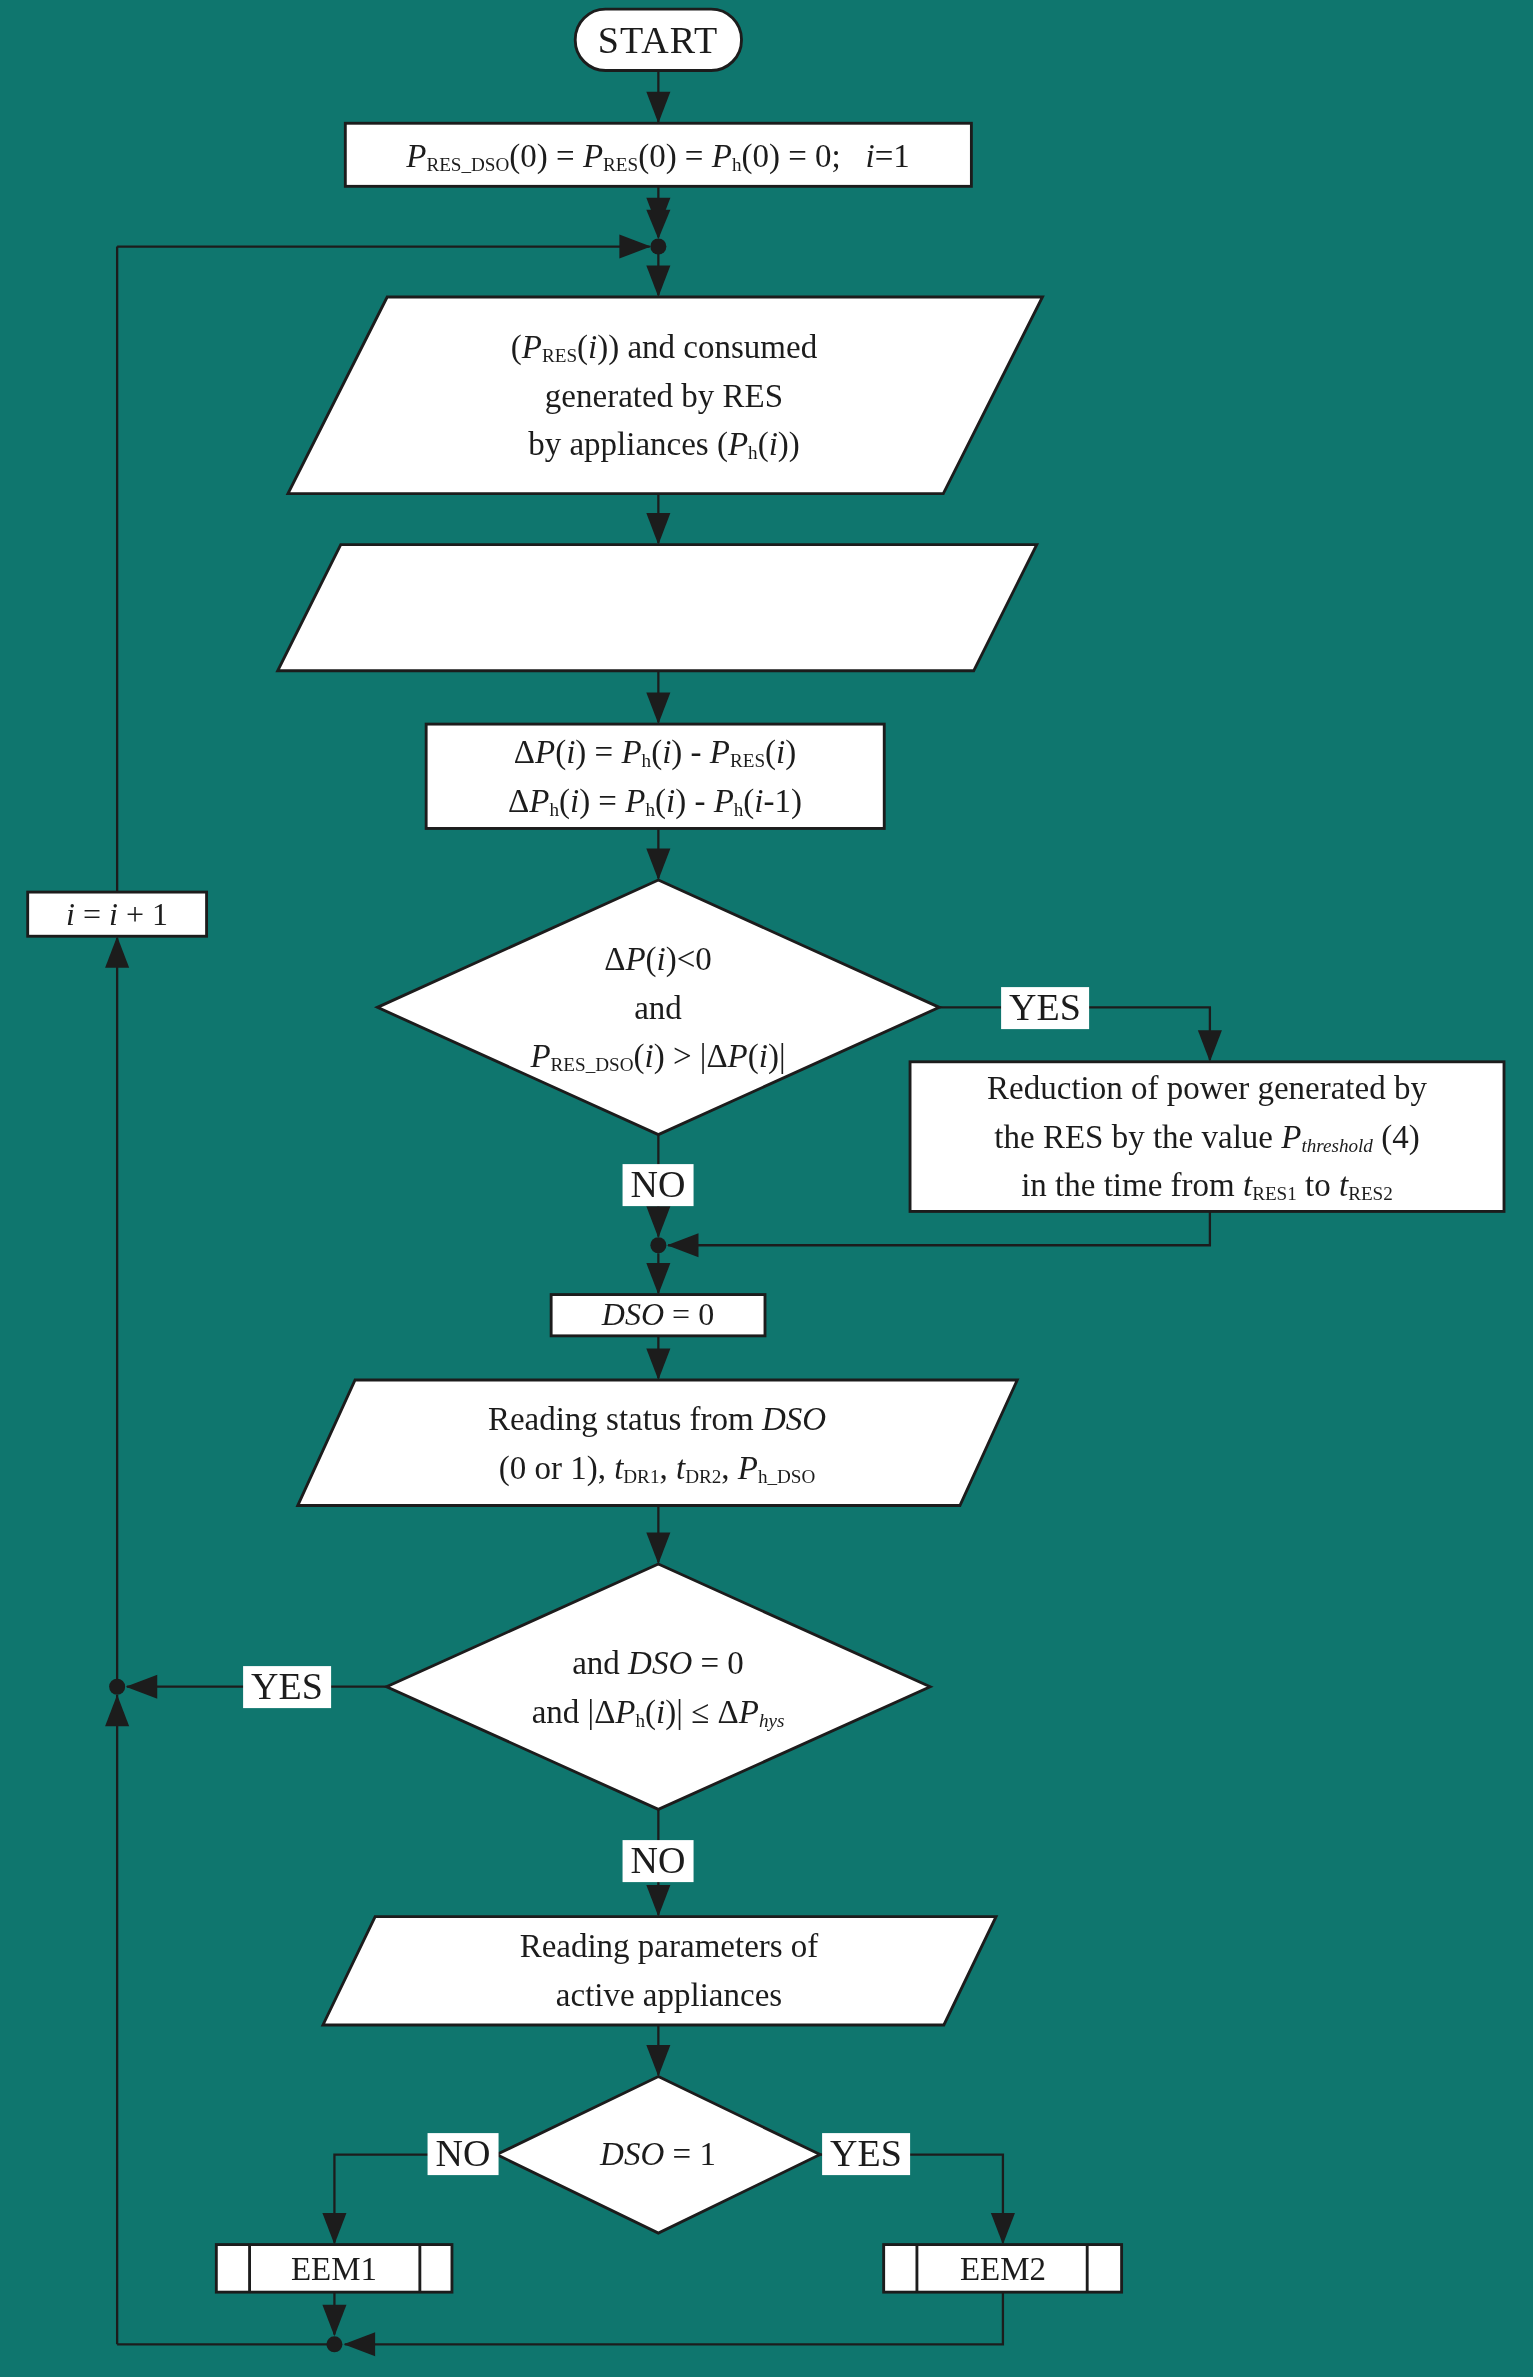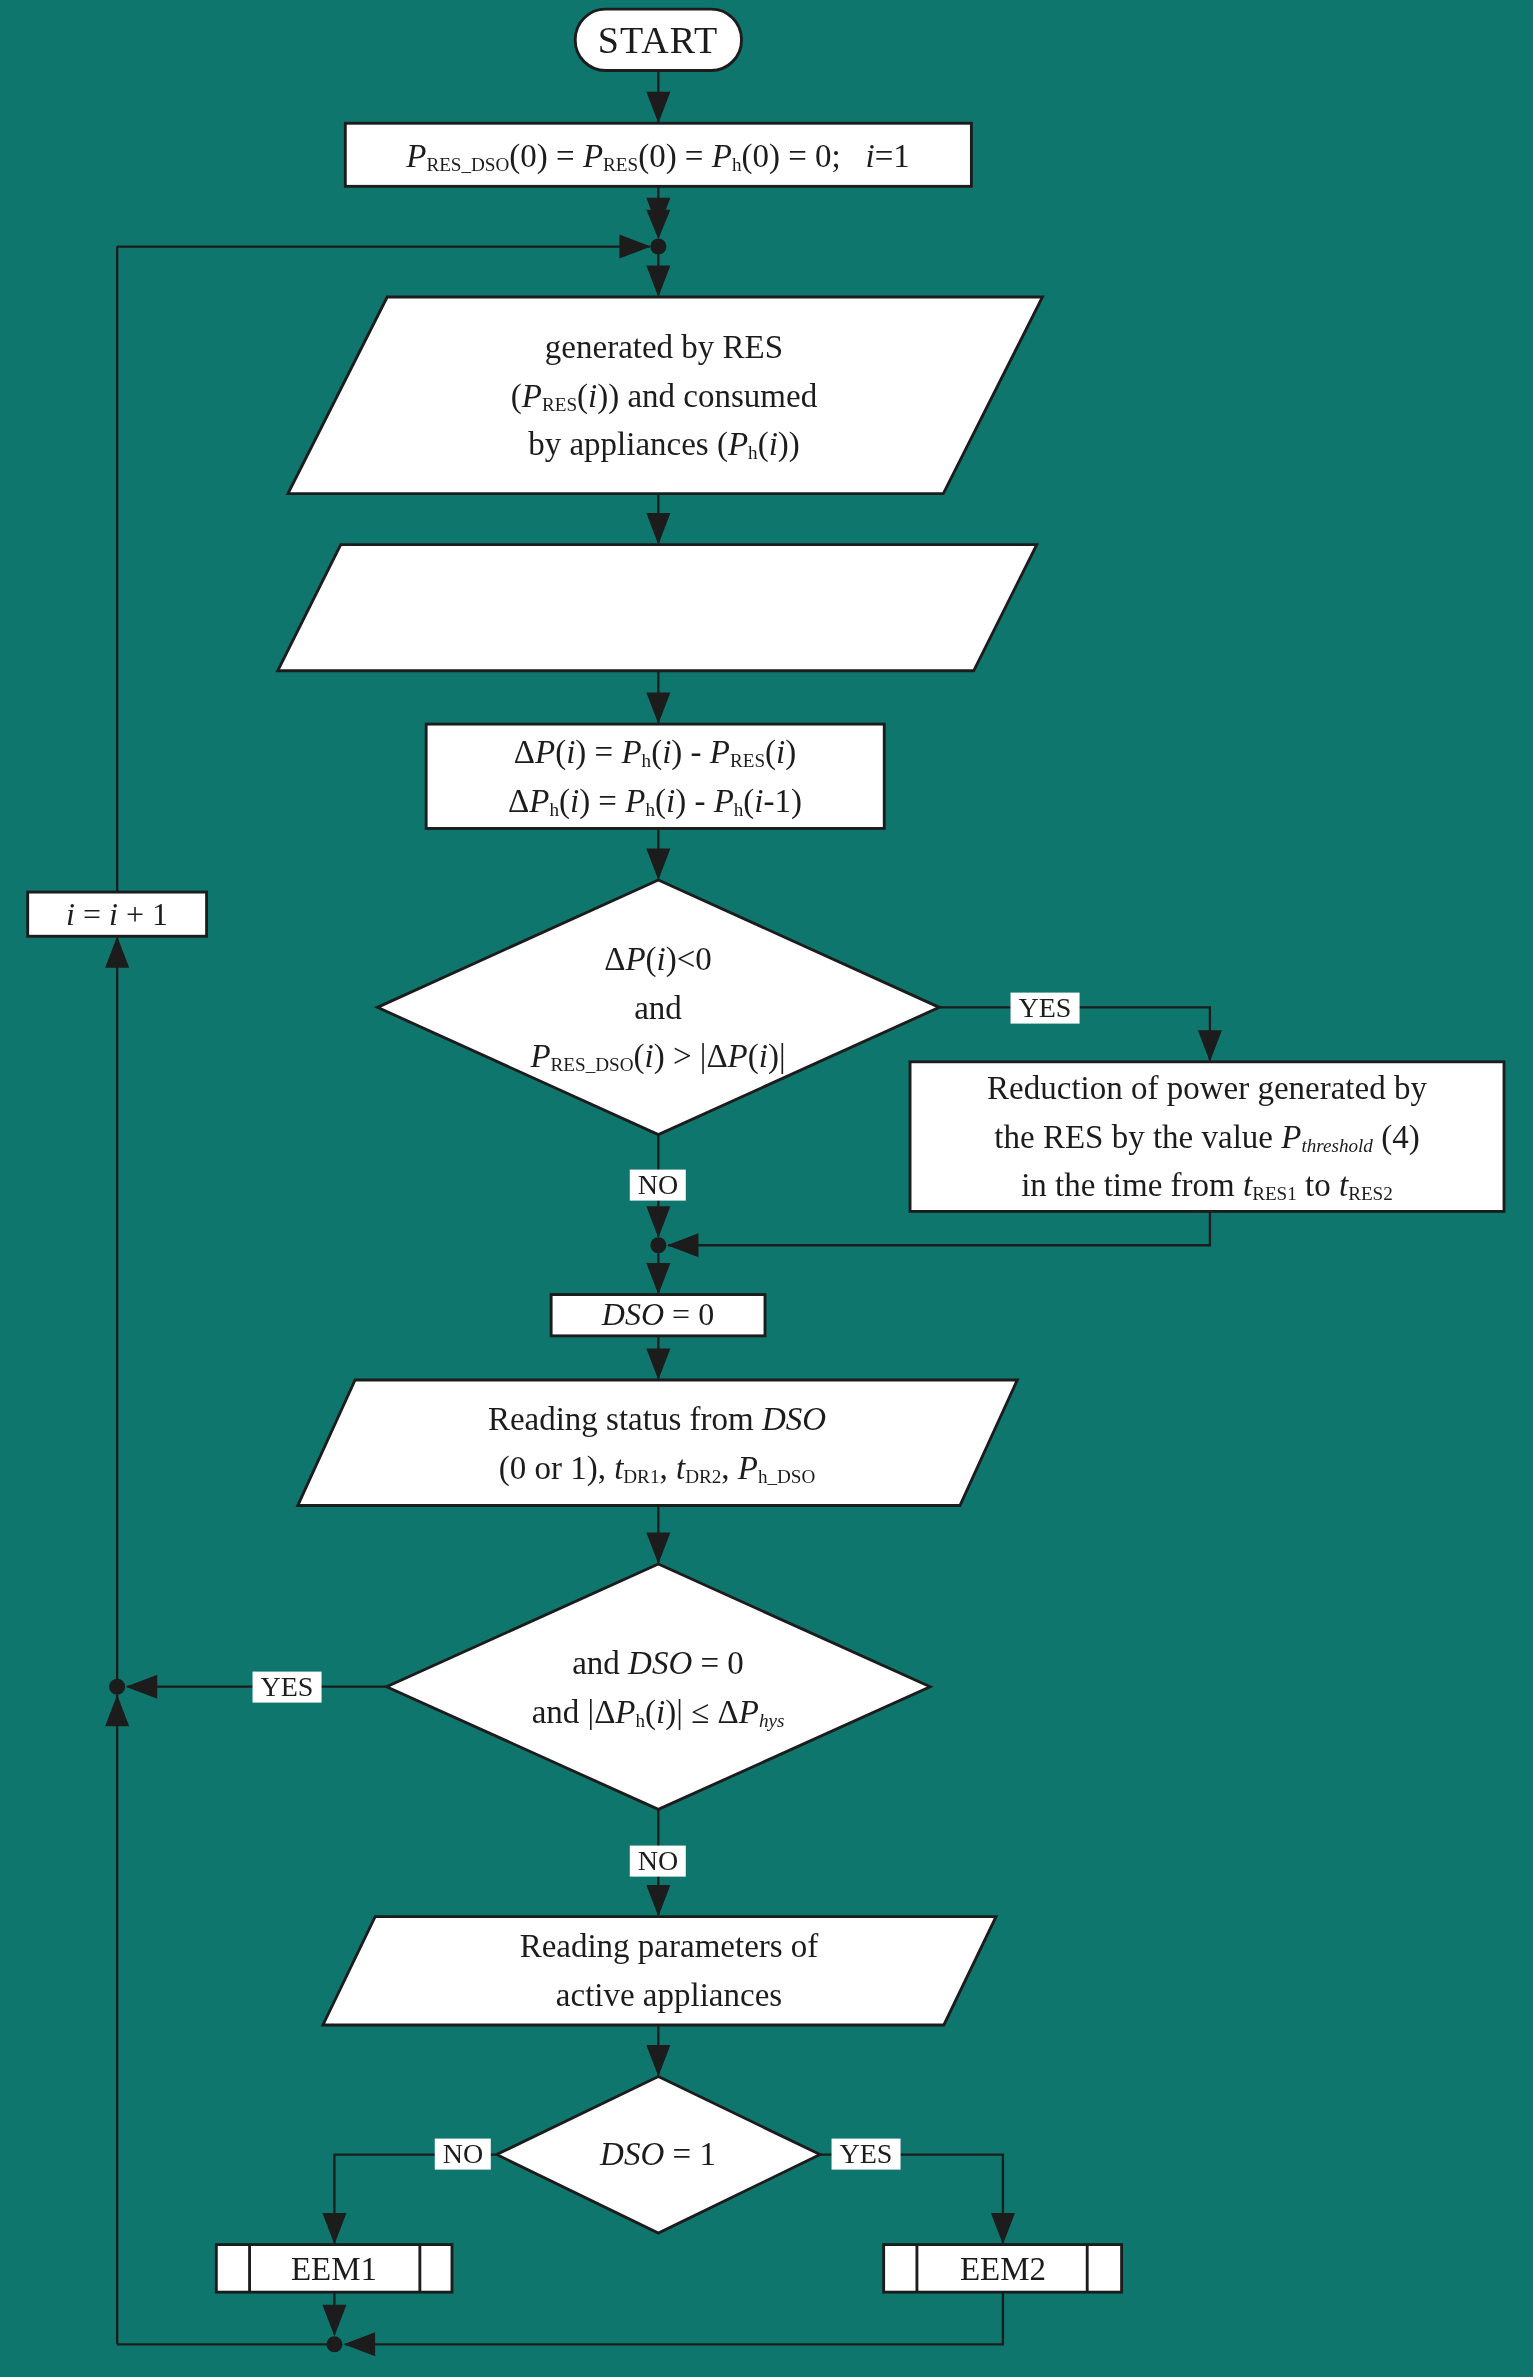--- a/index.html
+++ b/index.html
@@ -10,21 +10,21 @@
   .canvas svg{position:absolute;left:0;top:0;}
   .txt{
     position:absolute;transform:translate(-50%,-50%);
     text-align:center;font-size:33px;line-height:1.47;white-space:nowrap;
   }
   .txt sub{font-size:.58em;line-height:0;vertical-align:-0.22em;}
   .start-label{font-size:38px;letter-spacing:1.1px;}
   .small-box{font-size:32px;}
   .edge-label{
     position:absolute;transform:translate(-50%,-50%);
-    background:#ffffff;padding:0 8px;font-size:28px;line-height:1.1;white-space:nowrap;
+    background:#ffffff;padding:0 8px;font-size:38px;line-height:1.1;white-space:nowrap;
   }
   .eem-label{font-size:33px;text-align:right;}
 </style>
 </head>
 <body>
 
 <div class="canvas">
 
   <svg width="1534" height="2377" viewBox="0 0 2675 4146">
     <g fill="none" stroke="#1c1c1c" stroke-width="4">
@@ -109,22 +109,22 @@
       <line x1="1599" y1="3915" x2="1599" y2="3998"></line>
       <line x1="1896" y1="3915" x2="1896" y2="3998"></line>
     </g>
   </svg>
 
   <div class="txt start-label" style="left:658px;top:41px;"><span>START</span></div>
 
   <div class="txt" style="left:658px;top:156px;"><span style="font-style: italic;">P</span><sub>RES_DSO</sub><span>(0) = </span><span style="font-style: italic;">P</span><sub>RES</sub><span>(0) = </span><span style="font-style: italic;">P</span><sub>h</sub><span>(0) = 0;  </span><span style="font-style: italic;">i</span><span>=1</span></div>
 
   <div class="txt" style="left:664px;top:396px;">
+    <div><span>(</span><span style="font-style: italic;">P</span><sub>RES</sub><span>(</span><span style="font-style: italic;">i</span><span>)) and consumed</span></div>
     <div><span>generated by RES</span></div>
-    <div><span>(</span><span style="font-style: italic;">P</span><sub>RES</sub><span>(</span><span style="font-style: italic;">i</span><span>)) and consumed</span></div>
     <div><span>by appliances (</span><span style="font-style: italic;">P</span><sub>h</sub><span>(</span><span style="font-style: italic;">i</span><span>))</span></div>
   </div>
 
 
   <div class="txt" style="left:655px;top:776px;">
     <div><span>Δ</span><span style="font-style: italic;">P</span><span>(</span><span style="font-style: italic;">i</span><span>) = </span><span style="font-style: italic;">P</span><sub>h</sub><span>(</span><span style="font-style: italic;">i</span><span>) - </span><span style="font-style: italic;">P</span><sub>RES</sub><span>(</span><span style="font-style: italic;">i</span><span>)</span></div>
     <div><span>Δ</span><span style="font-style: italic;">P</span><sub>h</sub><span>(</span><span style="font-style: italic;">i</span><span>) = </span><span style="font-style: italic;">P</span><sub>h</sub><span>(</span><span style="font-style: italic;">i</span><span>) - </span><span style="font-style: italic;">P</span><sub>h</sub><span>(</span><span style="font-style: italic;">i</span><span>-1)</span></div>
   </div>
 
   <div class="txt" style="left:658px;top:1008px;">

